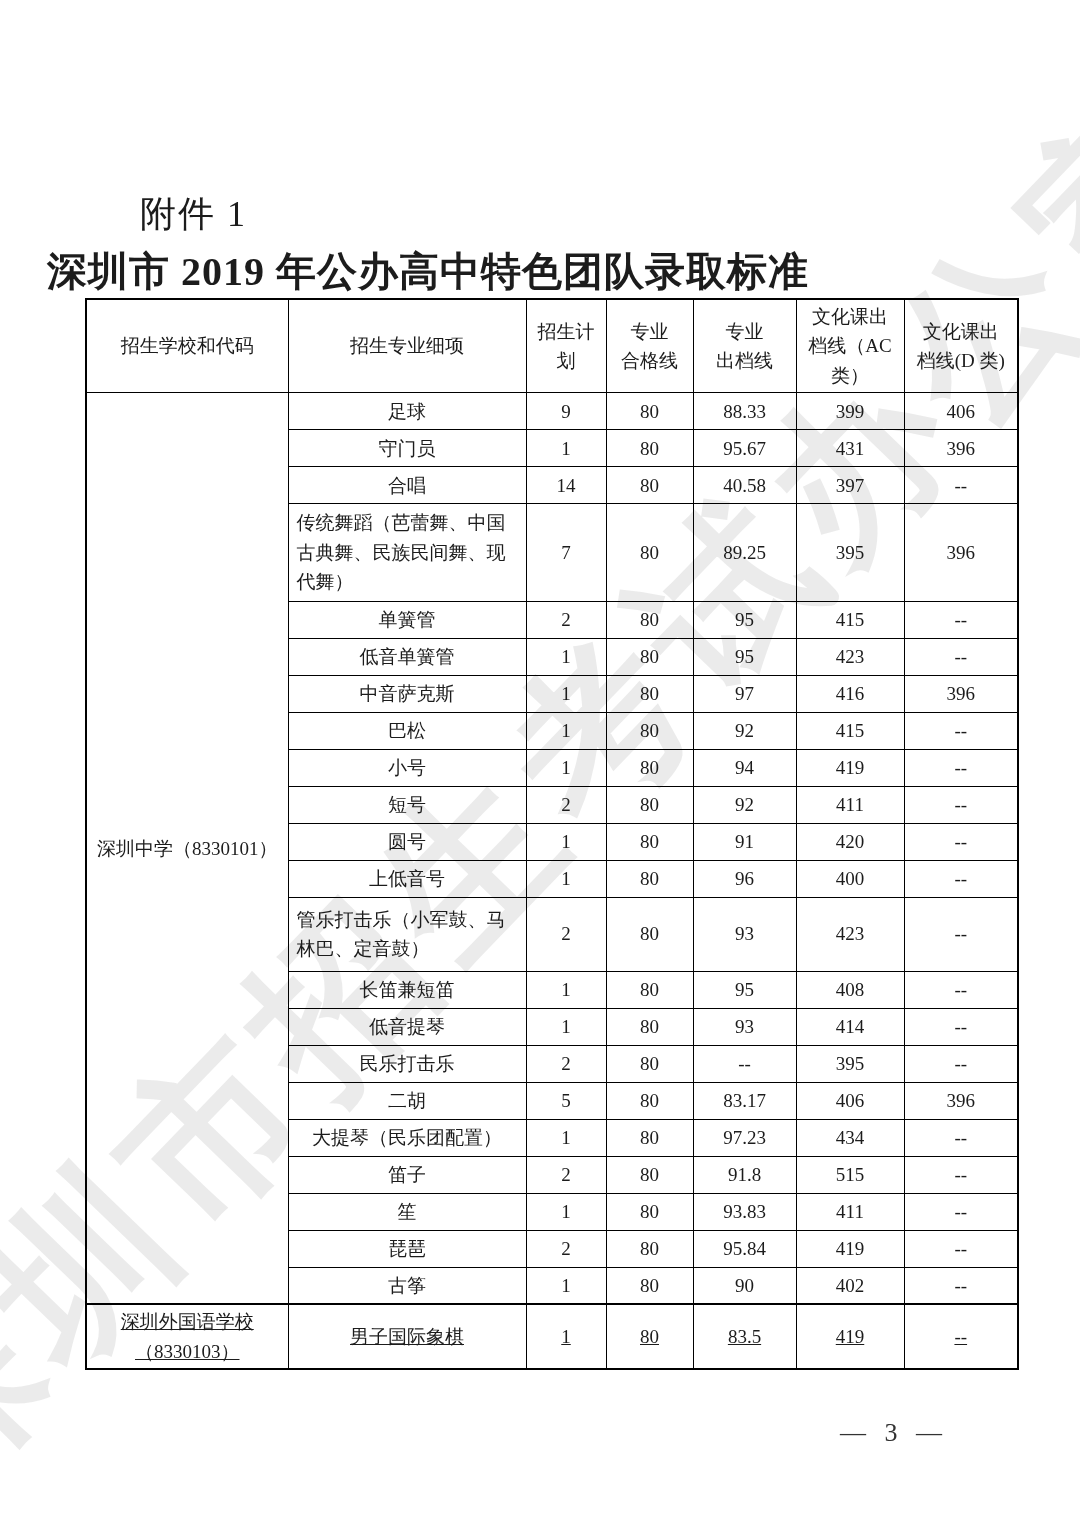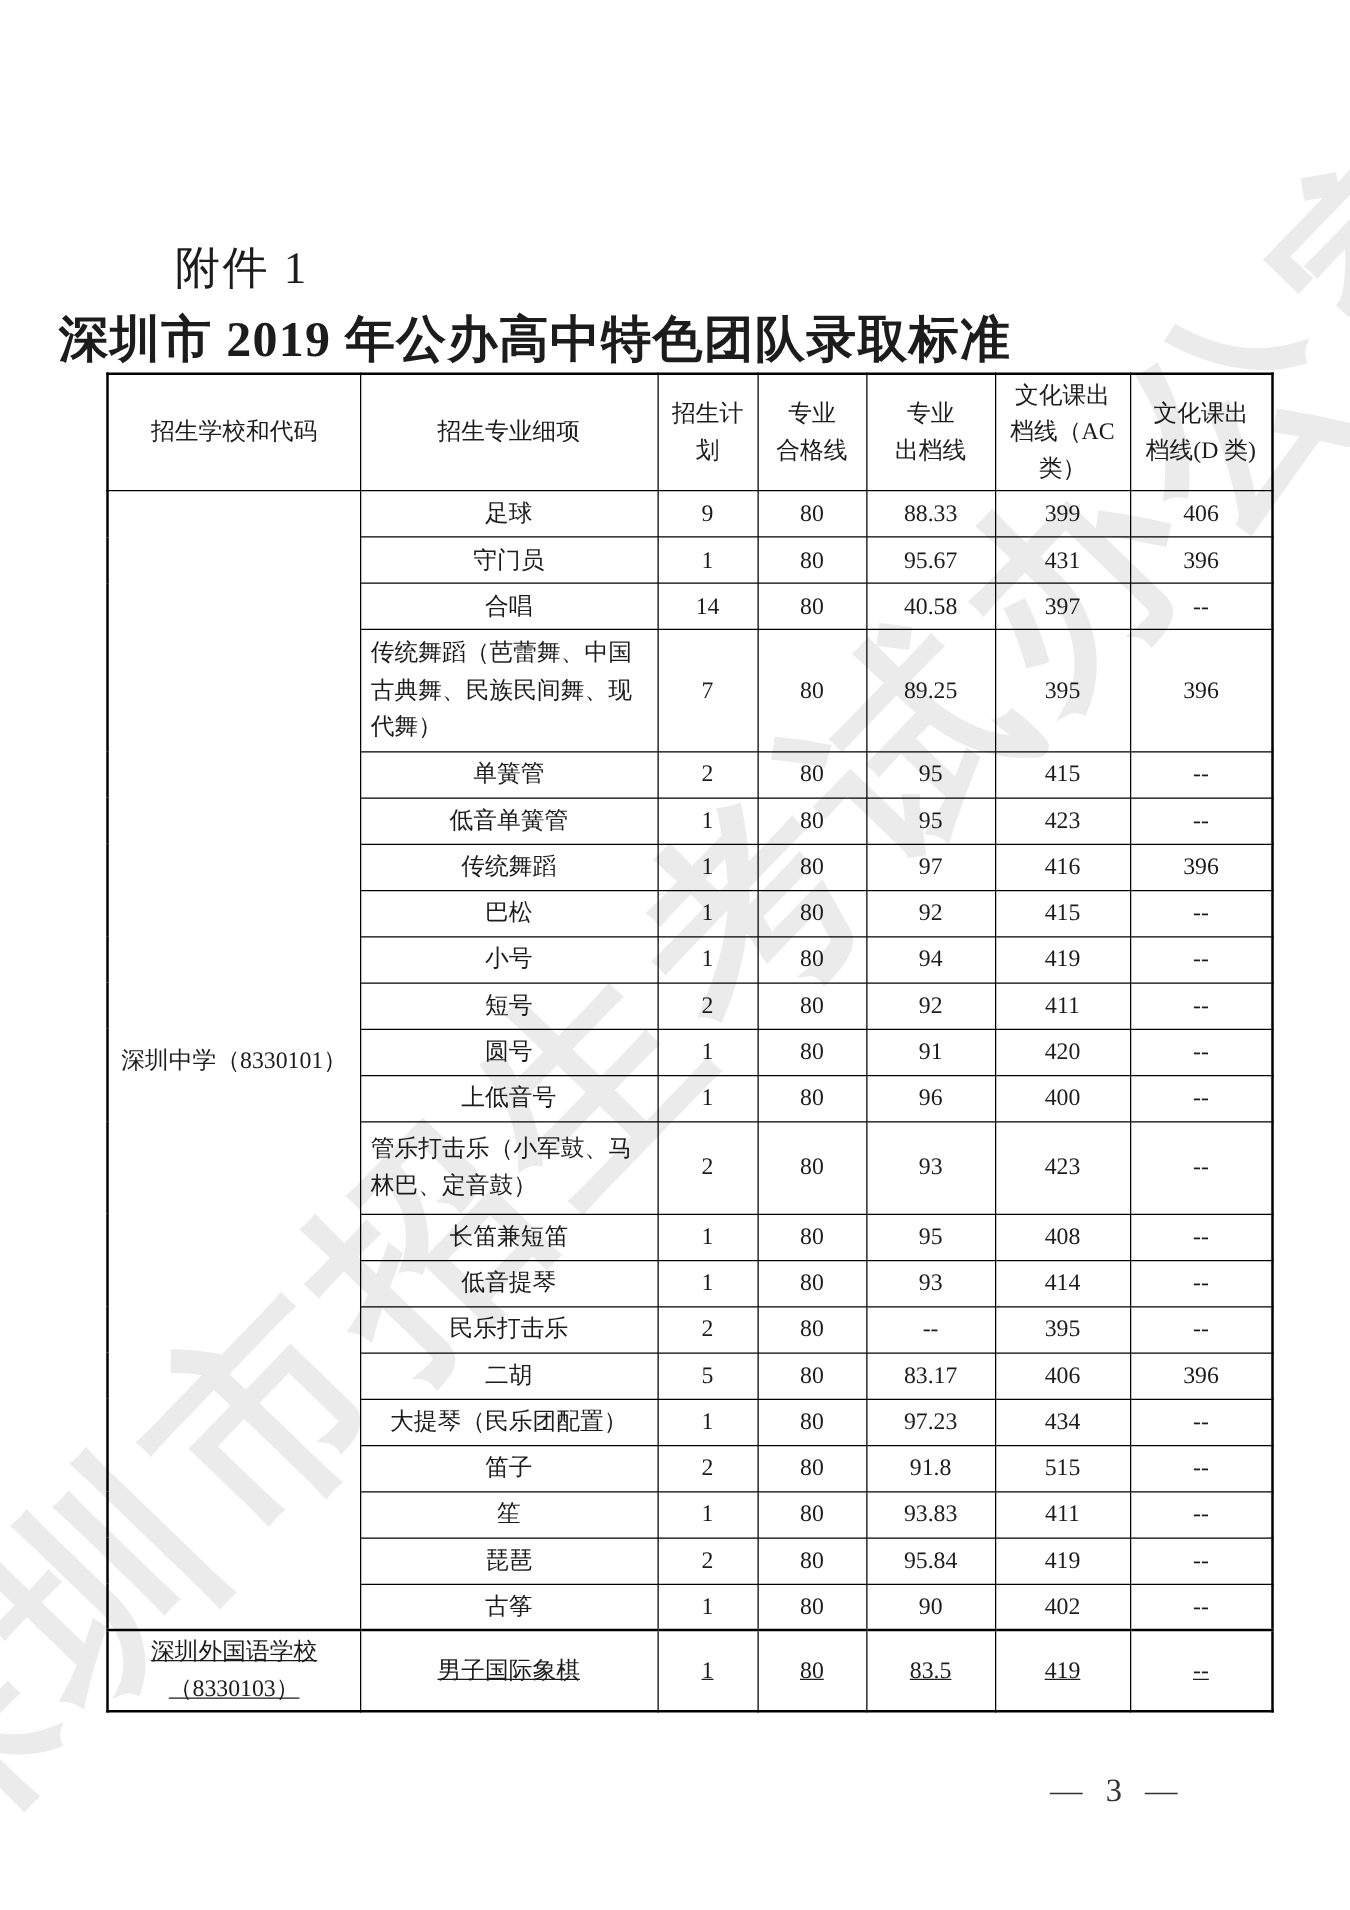--- a/index.html
+++ b/index.html
@@ -155,21 +155,21 @@
         </tr>
         <tr>
           <td>低音单簧管</td>
           <td>1</td>
           <td>80</td>
           <td>95</td>
           <td>423</td>
           <td>--</td>
         </tr>
         <tr>
-          <td>传统舞蹈</td>
+          <td>中音萨克斯</td>
           <td>1</td>
           <td>80</td>
           <td>97</td>
           <td>416</td>
           <td>396</td>
         </tr>
         <tr>
           <td>巴松</td>
           <td>1</td>
           <td>80</td>

